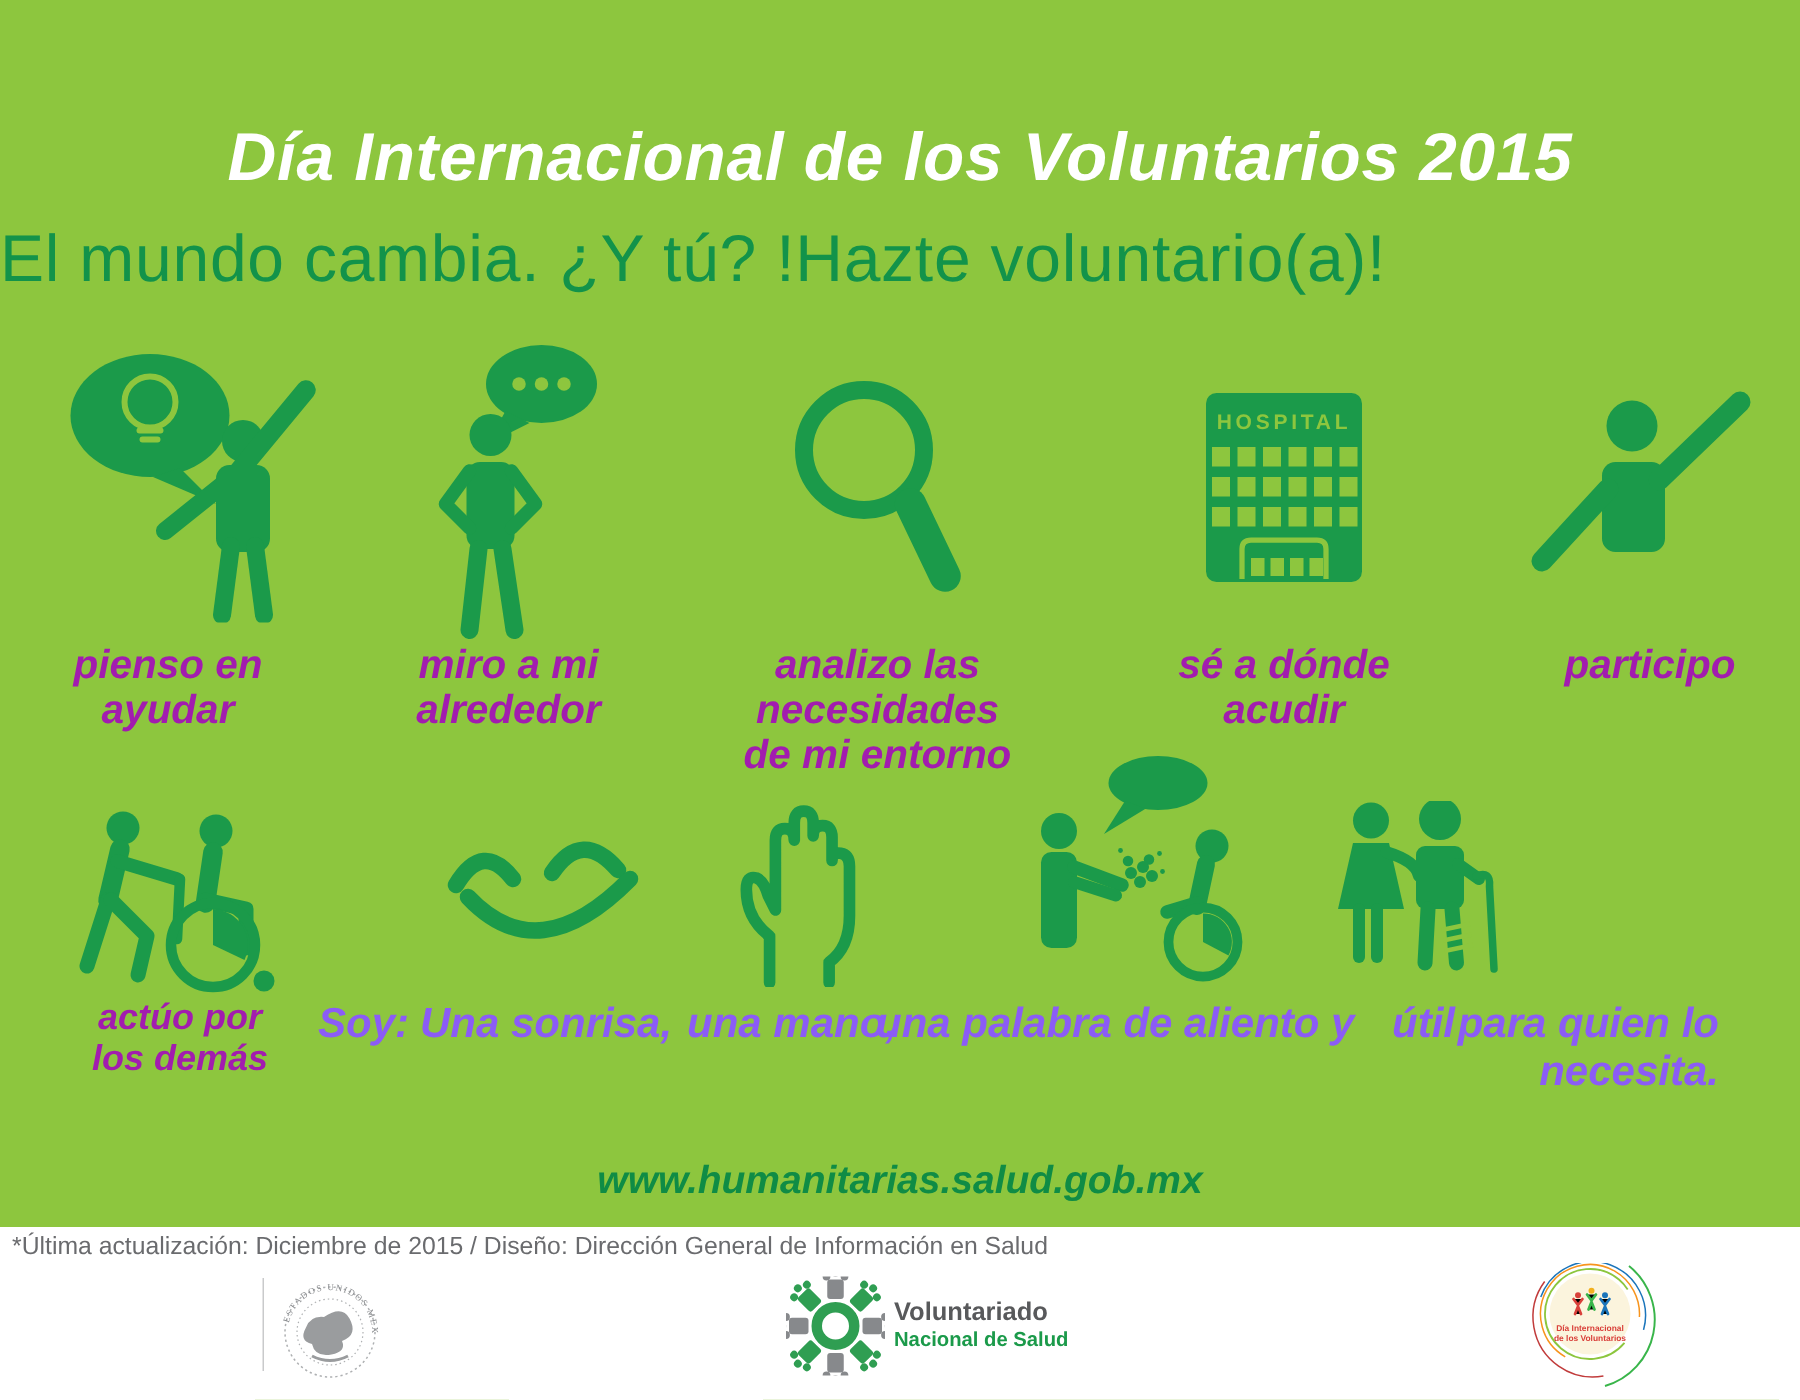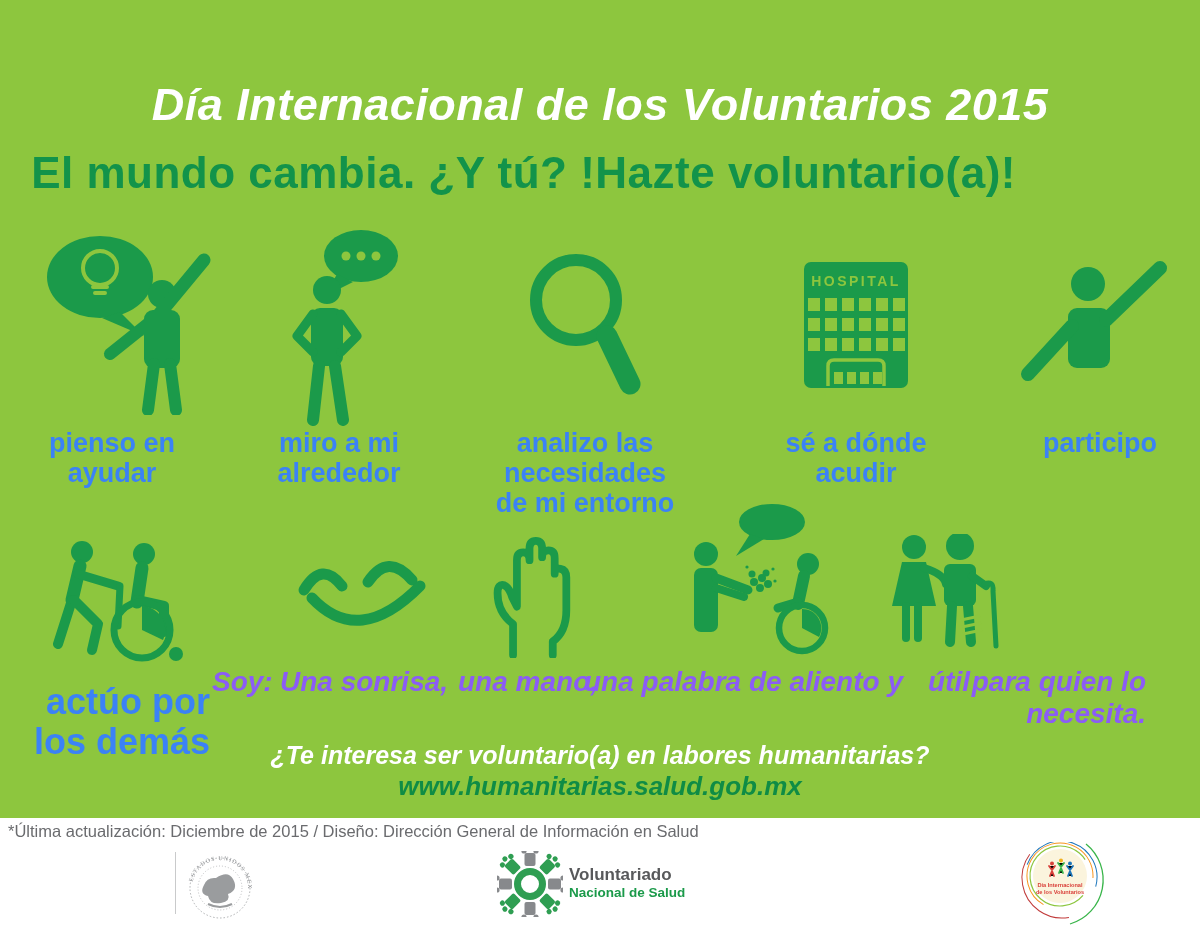--- a/index.html
+++ b/index.html
@@ -4,23 +4,23 @@
 <style>
   html,body{margin:0;padding:0;background:#ffffff;}
   .poster{
     position:relative;width:1200px;height:933px;background:#ffffff;overflow:hidden;
     font-family:"Liberation Sans",sans-serif;
   }
   .green{position:absolute;left:0;top:0;width:1200px;height:818px;background:#8dc63e;}
   .abs{position:absolute;}
   .title{width:1200px;text-align:center;color:#ffffff;font-weight:bold;font-style:italic;
          font-size:45px;line-height:1.1;letter-spacing:0.5px;}
-  .subtitle{width:1016px;text-align:right;color:#12934a;font-weight:bold;font-style:normal;
+  .subtitle{width:1016px;text-align:left;color:#12934a;font-weight:normal;font-style:normal;
          font-size:44px;letter-spacing:0.5px;}
-  .cap{color:#3b82f6;font-weight:bold;font-size:27px;line-height:1.12;
+  .cap{color:#a21caf;font-weight:bold;font-style:italic;font-size:27px;line-height:1.12;
        text-align:center;white-space:pre-line;}
   .phrase{color:#8b5cf6;font-weight:bold;font-style:italic;font-size:28px;line-height:1.15;
        white-space:pre-line;}
   .cta-q{width:1200px;text-align:center;color:#ffffff;font-weight:bold;font-style:italic;font-size:25px;}
   .cta-u{width:1200px;text-align:center;color:#0f8c45;font-weight:bold;font-style:italic;font-size:26px;cursor:pointer;}
   .note{color:#6a6b6e;font-size:16.5px;}
   .salud-title{font-family:"Liberation Serif",serif;color:#5f6062;font-size:30px;letter-spacing:6px;line-height:1;}
   .salud-bar{display:flex;width:118px;height:3px;margin-top:3px;}
   .salud-bar span{flex:1;height:3px;}
   .salud-sub{font-family:"Liberation Serif",serif;color:#5f6062;font-size:10px;letter-spacing:1.8px;margin-top:4px;}
@@ -178,52 +178,51 @@
     <path d="M36 34 Q56 40 58 50" fill="none" stroke="#1b9a4a" stroke-width="8" stroke-linecap="round"></path>
     <circle cx="72" cy="12" r="14" fill="#1b9a4a"></circle>
     <rect x="56" y="30" width="32" height="42" rx="6" fill="#1b9a4a"></rect>
     <line x1="84" y1="42" x2="98" y2="52" stroke="#1b9a4a" stroke-width="8" stroke-linecap="round"></line>
     <line x1="64" y1="72" x2="62" y2="108" stroke="#1b9a4a" stroke-width="10" stroke-linecap="round"></line>
     <line x1="80" y1="72" x2="83" y2="108" stroke="#1b9a4a" stroke-width="10" stroke-linecap="round"></line>
     <path d="M73 86 L92 82 M74 93 L93 89 M75 100 L94 96" stroke="#8dc63e" stroke-width="3"></path>
     <path d="M96 50 Q106 46 105 57 L108 112" fill="none" stroke="#1b9a4a" stroke-width="5" stroke-linecap="round"></path>
   </svg>
 
-  <div class="abs cap" style="left:30px;top:682px;width:180px;font-size:36px;text-align:right;">actúo por
+  <div class="abs cap" style="left:30px;top:666px;width:180px;font-size:24px;">actúo por
 los demás</div>
   <div class="abs phrase" style="left:212px;top:666px;">Soy:</div>
   <div class="abs phrase" style="left:280px;top:666px;">Una sonrisa,</div>
   <div class="abs phrase" style="left:584px;top:666px;">una palabra de aliento y</div>
   <div class="abs phrase" style="left:458px;top:666px;">una mano,</div>
   <div class="abs phrase" style="left:928px;top:666px;">útil</div>
   <div class="abs phrase" style="left:956px;top:666px;width:190px;text-align:right;">para quien lo
 necesita.</div>
 
-  <div class="abs cta-q" style="top:741px;">¿Te interesa ser voluntario(a) en labores humanitarias?</div>
   <div class="abs cta-u" style="top:771px;">www.humanitarias.salud.gob.mx</div>
 
   <div class="abs note" style="left:8px;top:822px;width:900px;">*Última actualización: Diciembre de 2015 / Diseño: Dirección General de Información en Salud</div>
 
 
   <div class="abs divider" style="left:175px;top:852px;height:62px;"></div>
 
   <svg class="abs" style="left:186px;top:852px;" width="68" height="70" viewBox="0 0 68 70">
     <defs>
         <path id="coatArc" d="M 6 36 A 28 28 0 1 1 62 36" fill="none"></path>
       </defs>
     <circle cx="34" cy="36" r="30" fill="none" stroke="#aeb0b2" stroke-width="1" stroke-dasharray="1.5,2"></circle>
     <circle cx="34" cy="36" r="22" fill="none" stroke="#aeb0b2" stroke-width="0.8" stroke-dasharray="1,2"></circle>
     <text font-family="Liberation Serif, serif" font-size="6" fill="#8a8c8f" letter-spacing="1">
       <textPath href="#coatArc" startOffset="6">ESTADOS UNIDOS MEXICANOS</textPath>
     </text>
     <path d="M30 26 q12 -8 17 1 q6 11 -5 15 q3 7 -7 9 q-11 2 -13 -7 q-9 -2 -4 -11 q3 -8 12 -7 Z" fill="#9a9c9e"></path>
     <path d="M22 52 q12 6 24 0" fill="none" stroke="#9a9c9e" stroke-width="2"></path>
   </svg>
 
-  <div class="abs" style="left:497px;top:851px;width:220px;height:70px;">
+  <div class="abs" style="left:524px;top:851px;width:220px;height:70px;">
     <svg class="abs" style="left:0;top:0;" width="66" height="66" viewBox="0 0 66 66">
       <g transform="translate(33,33)">
         <g transform="rotate(0)" fill="#87898c">
             <rect x="-5.5" y="-31" width="11" height="13" rx="2"></rect>
             <circle cx="-6" cy="-33" r="2.6"></circle>
             <circle cx="0" cy="-35.5" r="2.6"></circle>
             <circle cx="6" cy="-33" r="2.6"></circle>
           </g>
         <g transform="rotate(45)" fill="#2f9e52">
             <rect x="-5.5" y="-31" width="11" height="13" rx="2"></rect>

